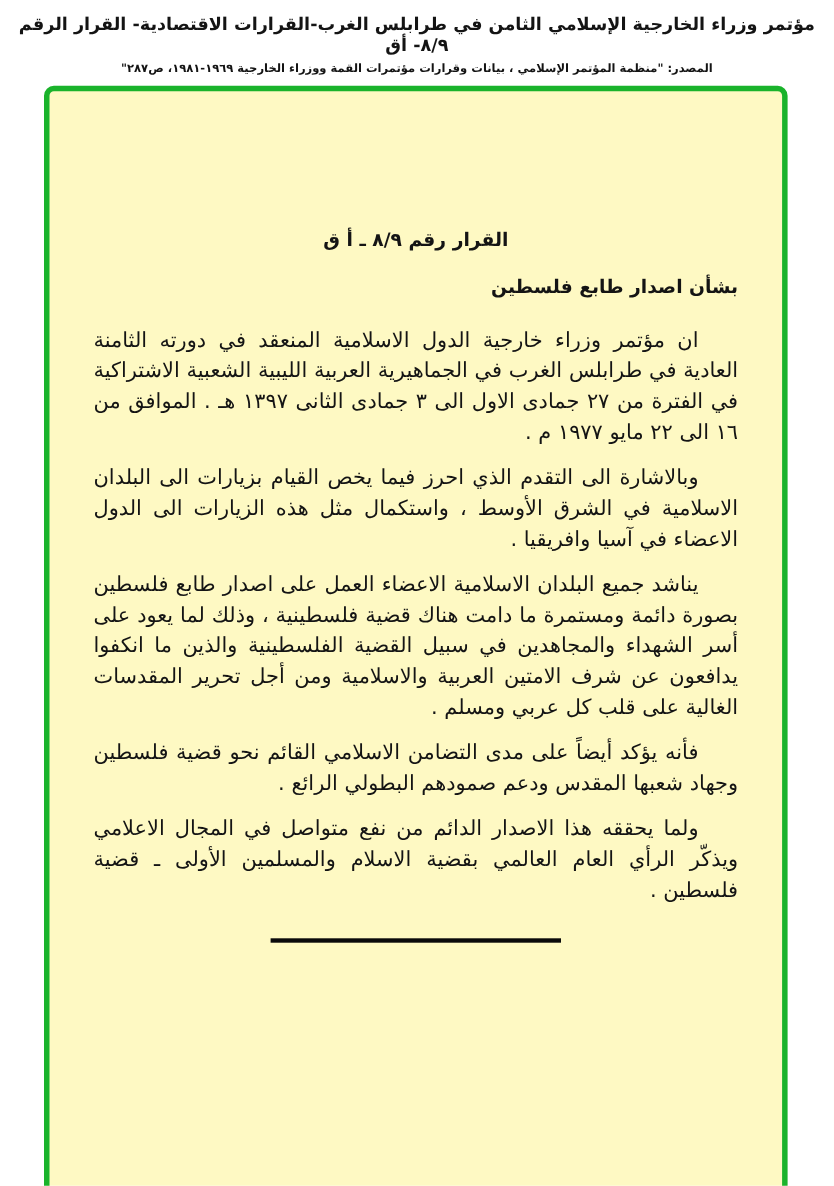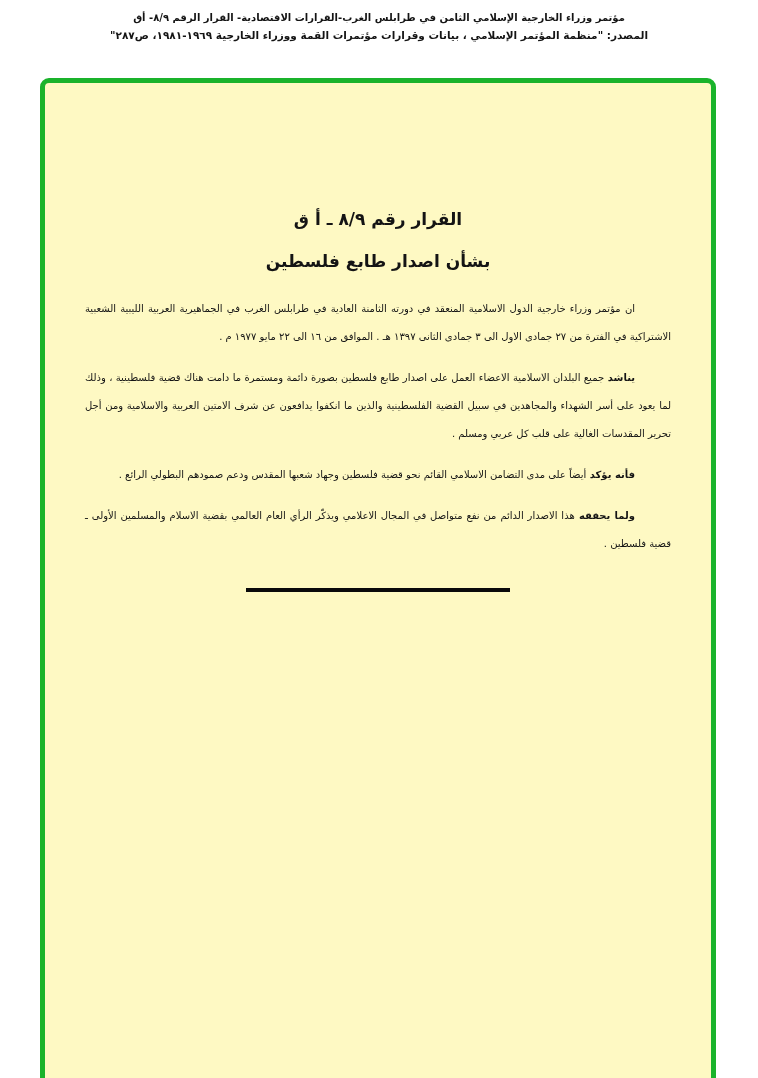--- a/index.html
+++ b/index.html
@@ -17,21 +17,21 @@
   }
   .page-header {
     position: absolute;
     top: 12px;
     left: 0;
     right: 0;
     text-align: center;
     direction: rtl;
   }
   .page-header .line1 {
-    font-size: 10px;
+    font-size: 16px;
     font-weight: bold;
     letter-spacing: 0;
   }
   .page-header .line2 {
     font-size: 10.5px;
     font-weight: bold;
     margin-top: 6px;
   }
   .frame {
     position: absolute;
@@ -48,37 +48,36 @@
     direction: rtl;
     padding: 126px 40px 0 40px;
   }
   .doc-title-1 {
     text-align: center;
     font-size: 17px;
     font-weight: bold;
     margin: 0 0 0 0;
   }
   .doc-title-2 {
-    text-align: center;
     font-size: 17px;
     font-weight: bold;
     margin: 22px 0 0 0;
   }
   .body-text {
     margin-top: 24px;
   }
   .body-text p {
     margin: 0 0 13px 0;
-    font-size: 10px;
+    font-size: 19px;
     line-height: 28px;
     text-align: justify;
     text-indent: 36px;
   }
   .lead {
-    font-weight: bold;
+    font-weight: normal;
     margin-top: 11px;
   }
   .divider-rule {
     width: 264px;
     height: 4px;
     background: #0a0a0a;
     margin: 30px auto 0 auto;
   }
 </style>
 </head>
@@ -90,20 +89,21 @@
 </div>
 
 <div class="frame">
   <div class="content">
 
     <div class="doc-title-1">القرار رقم ٨/٩ ـ أ ق</div>
     <div class="doc-title-2">بشأن اصدار طابع فلسطين</div>
 
     <div class="body-text">
       <p><span class="lead"></span><span>ان مؤتمر وزراء خارجية الدول الاسلامية المنعقد في دورته الثامنة العادية في طرابلس الغرب في الجماهيرية العربية الليبية الشعبية الاشتراكية في الفترة من ٢٧ جمادى الاول الى ٣ جمادى الثانى ١٣٩٧ هـ . الموافق من ١٦ الى ٢٢ مايو ١٩٧٧ م .</span></p>
+      <p><span class="lead"></span><span>وبالاشارة الى التقدم الذي احرز فيما يخص القيام بزيارات الى البلدان الاسلامية في الشرق الأوسط ، واستكمال مثل هذه الزيارات الى الدول الاعضاء في آسيا وافريقيا .</span></p>
       <p><span class="lead">يناشد </span><span>جميع البلدان الاسلامية الاعضاء العمل على اصدار طابع فلسطين بصورة دائمة ومستمرة ما دامت هناك قضية فلسطينية ، وذلك لما يعود على أسر الشهداء والمجاهدين في سبيل القضية الفلسطينية والذين ما انكفوا يدافعون عن شرف الامتين العربية والاسلامية ومن أجل تحرير المقدسات الغالية على قلب كل عربي ومسلم .</span></p>
       <p><span class="lead">فأنه يؤكد </span><span>أيضاً على مدى التضامن الاسلامي القائم نحو قضية فلسطين وجهاد شعبها المقدس ودعم صمودهم البطولي الرائع .</span></p>
       <p><span class="lead">ولما يحققه </span><span>هذا الاصدار الدائم من نفع متواصل في المجال الاعلامي ويذكّر الرأي العام العالمي بقضية الاسلام والمسلمين الأولى ـ قضية فلسطين .</span></p>
     </div>
 
     <div class="divider-rule"></div>
 
   </div>
 </div>
 

